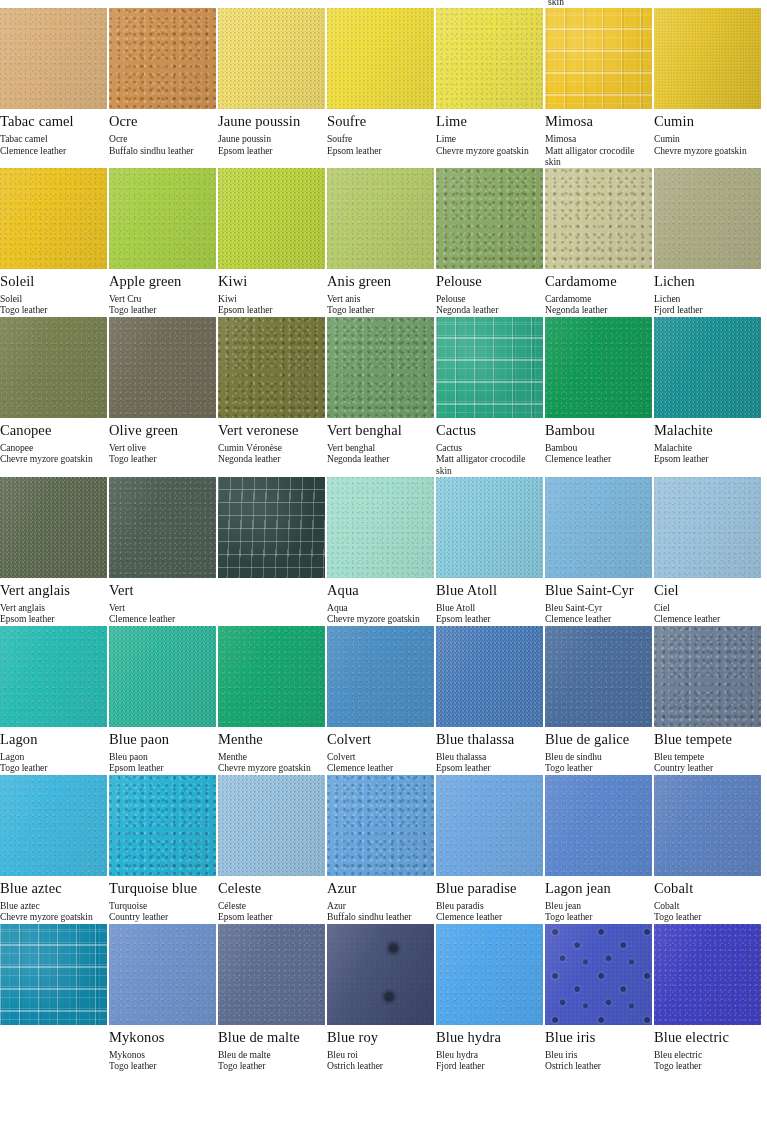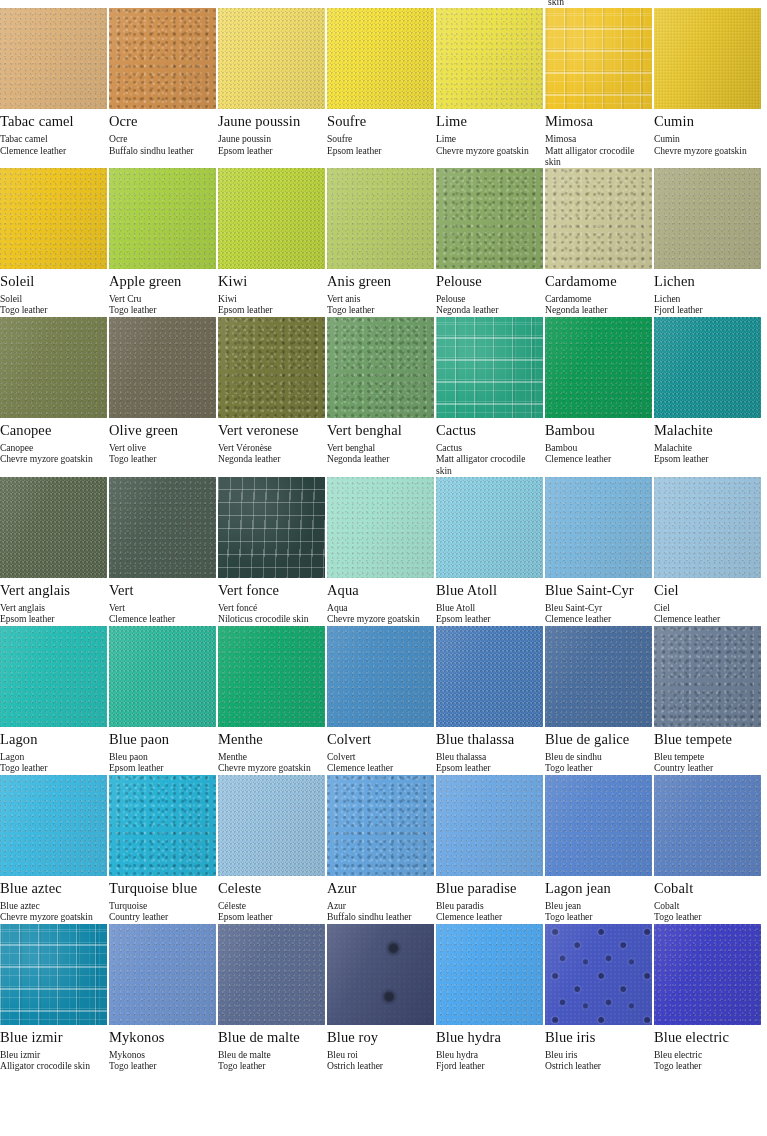--- a/index.html
+++ b/index.html
@@ -392,21 +392,21 @@
         </div>
       </div>
       <div class="cell">
         <div class="swatch" style="background: rgb(118, 121, 60);">
           <div class="tex t-coarse"></div>
           <div class="shade"></div>
         </div>
         <div class="meta">
           <div class="name">Vert veronese</div>
           <div class="sub">
-            <span class="fr">Vert Véronèse</span>
+            <span class="fr">Cumin Véronèse</span>
             <span class="mat">Negonda leather</span>
           </div>
         </div>
       </div>
       <div class="cell">
         <div class="swatch" style="background: rgb(111, 158, 104);">
           <div class="tex t-coarse"></div>
           <div class="shade"></div>
         </div>
         <div class="meta">
@@ -482,27 +482,20 @@
             <span class="fr">Vert</span>
             <span class="mat">Clemence leather</span>
           </div>
         </div>
       </div>
       <div class="cell">
         <div class="swatch" style="background: rgb(44, 68, 64);">
           <div class="tex t-croc-fine"></div>
           <div class="shade"></div>
         </div>
-        <div class="meta">
-          <div class="name">Vert fonce</div>
-          <div class="sub">
-            <span class="fr">Vert foncé</span>
-            <span class="mat">Niloticus crocodile skin</span>
-          </div>
-        </div>
       </div>
       <div class="cell">
         <div class="swatch" style="background: rgb(163, 224, 205);">
           <div class="tex t-grain"></div>
           <div class="shade"></div>
         </div>
         <div class="meta">
           <div class="name">Aqua</div>
           <div class="sub">
             <span class="fr">Aqua</span>
@@ -734,27 +727,20 @@
             <span class="mat">Togo leather</span>
           </div>
         </div>
       </div>
     </div>
     <div class="row">
       <div class="cell">
         <div class="swatch" style="background: rgb(18, 137, 171);">
           <div class="tex t-croc"></div>
           <div class="shade"></div>
-        </div>
-        <div class="meta">
-          <div class="name">Blue izmir</div>
-          <div class="sub">
-            <span class="fr">Bleu izmir</span>
-            <span class="mat">Alligator crocodile skin</span>
-          </div>
         </div>
       </div>
       <div class="cell">
         <div class="swatch" style="background: rgb(111, 147, 206);">
           <div class="tex t-grain"></div>
           <div class="shade"></div>
         </div>
         <div class="meta">
           <div class="name">Mykonos</div>
           <div class="sub">

